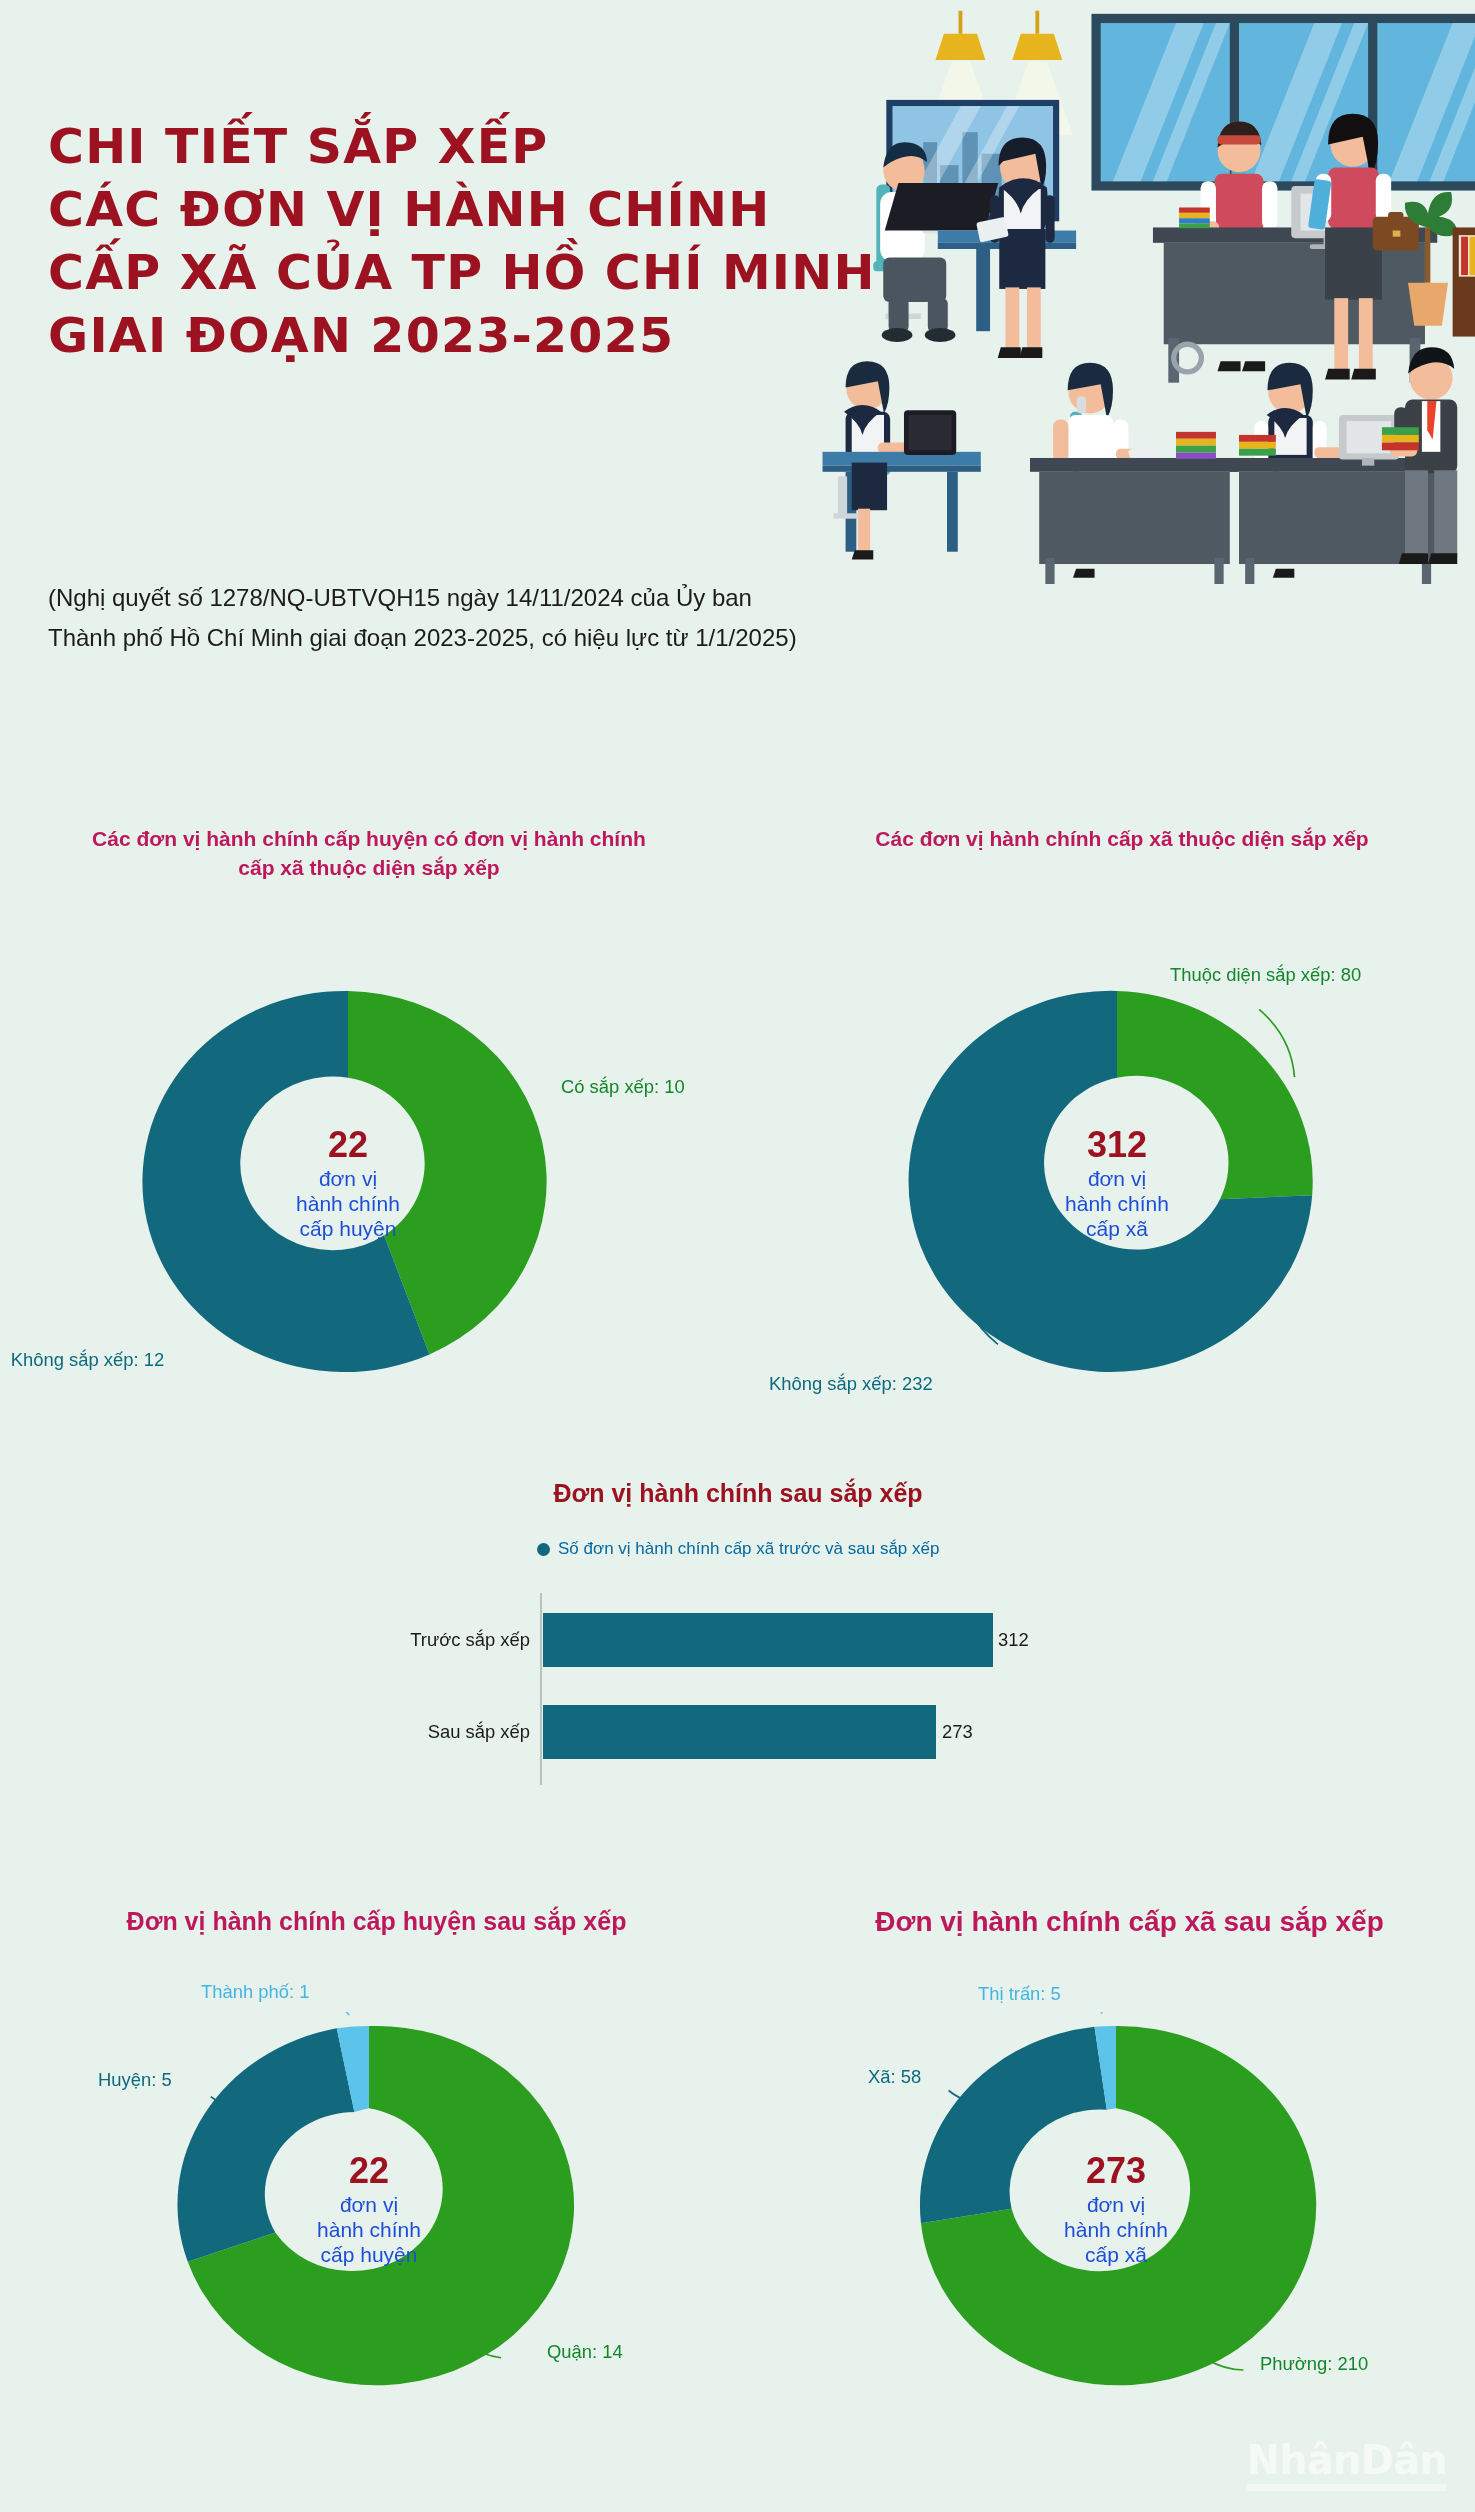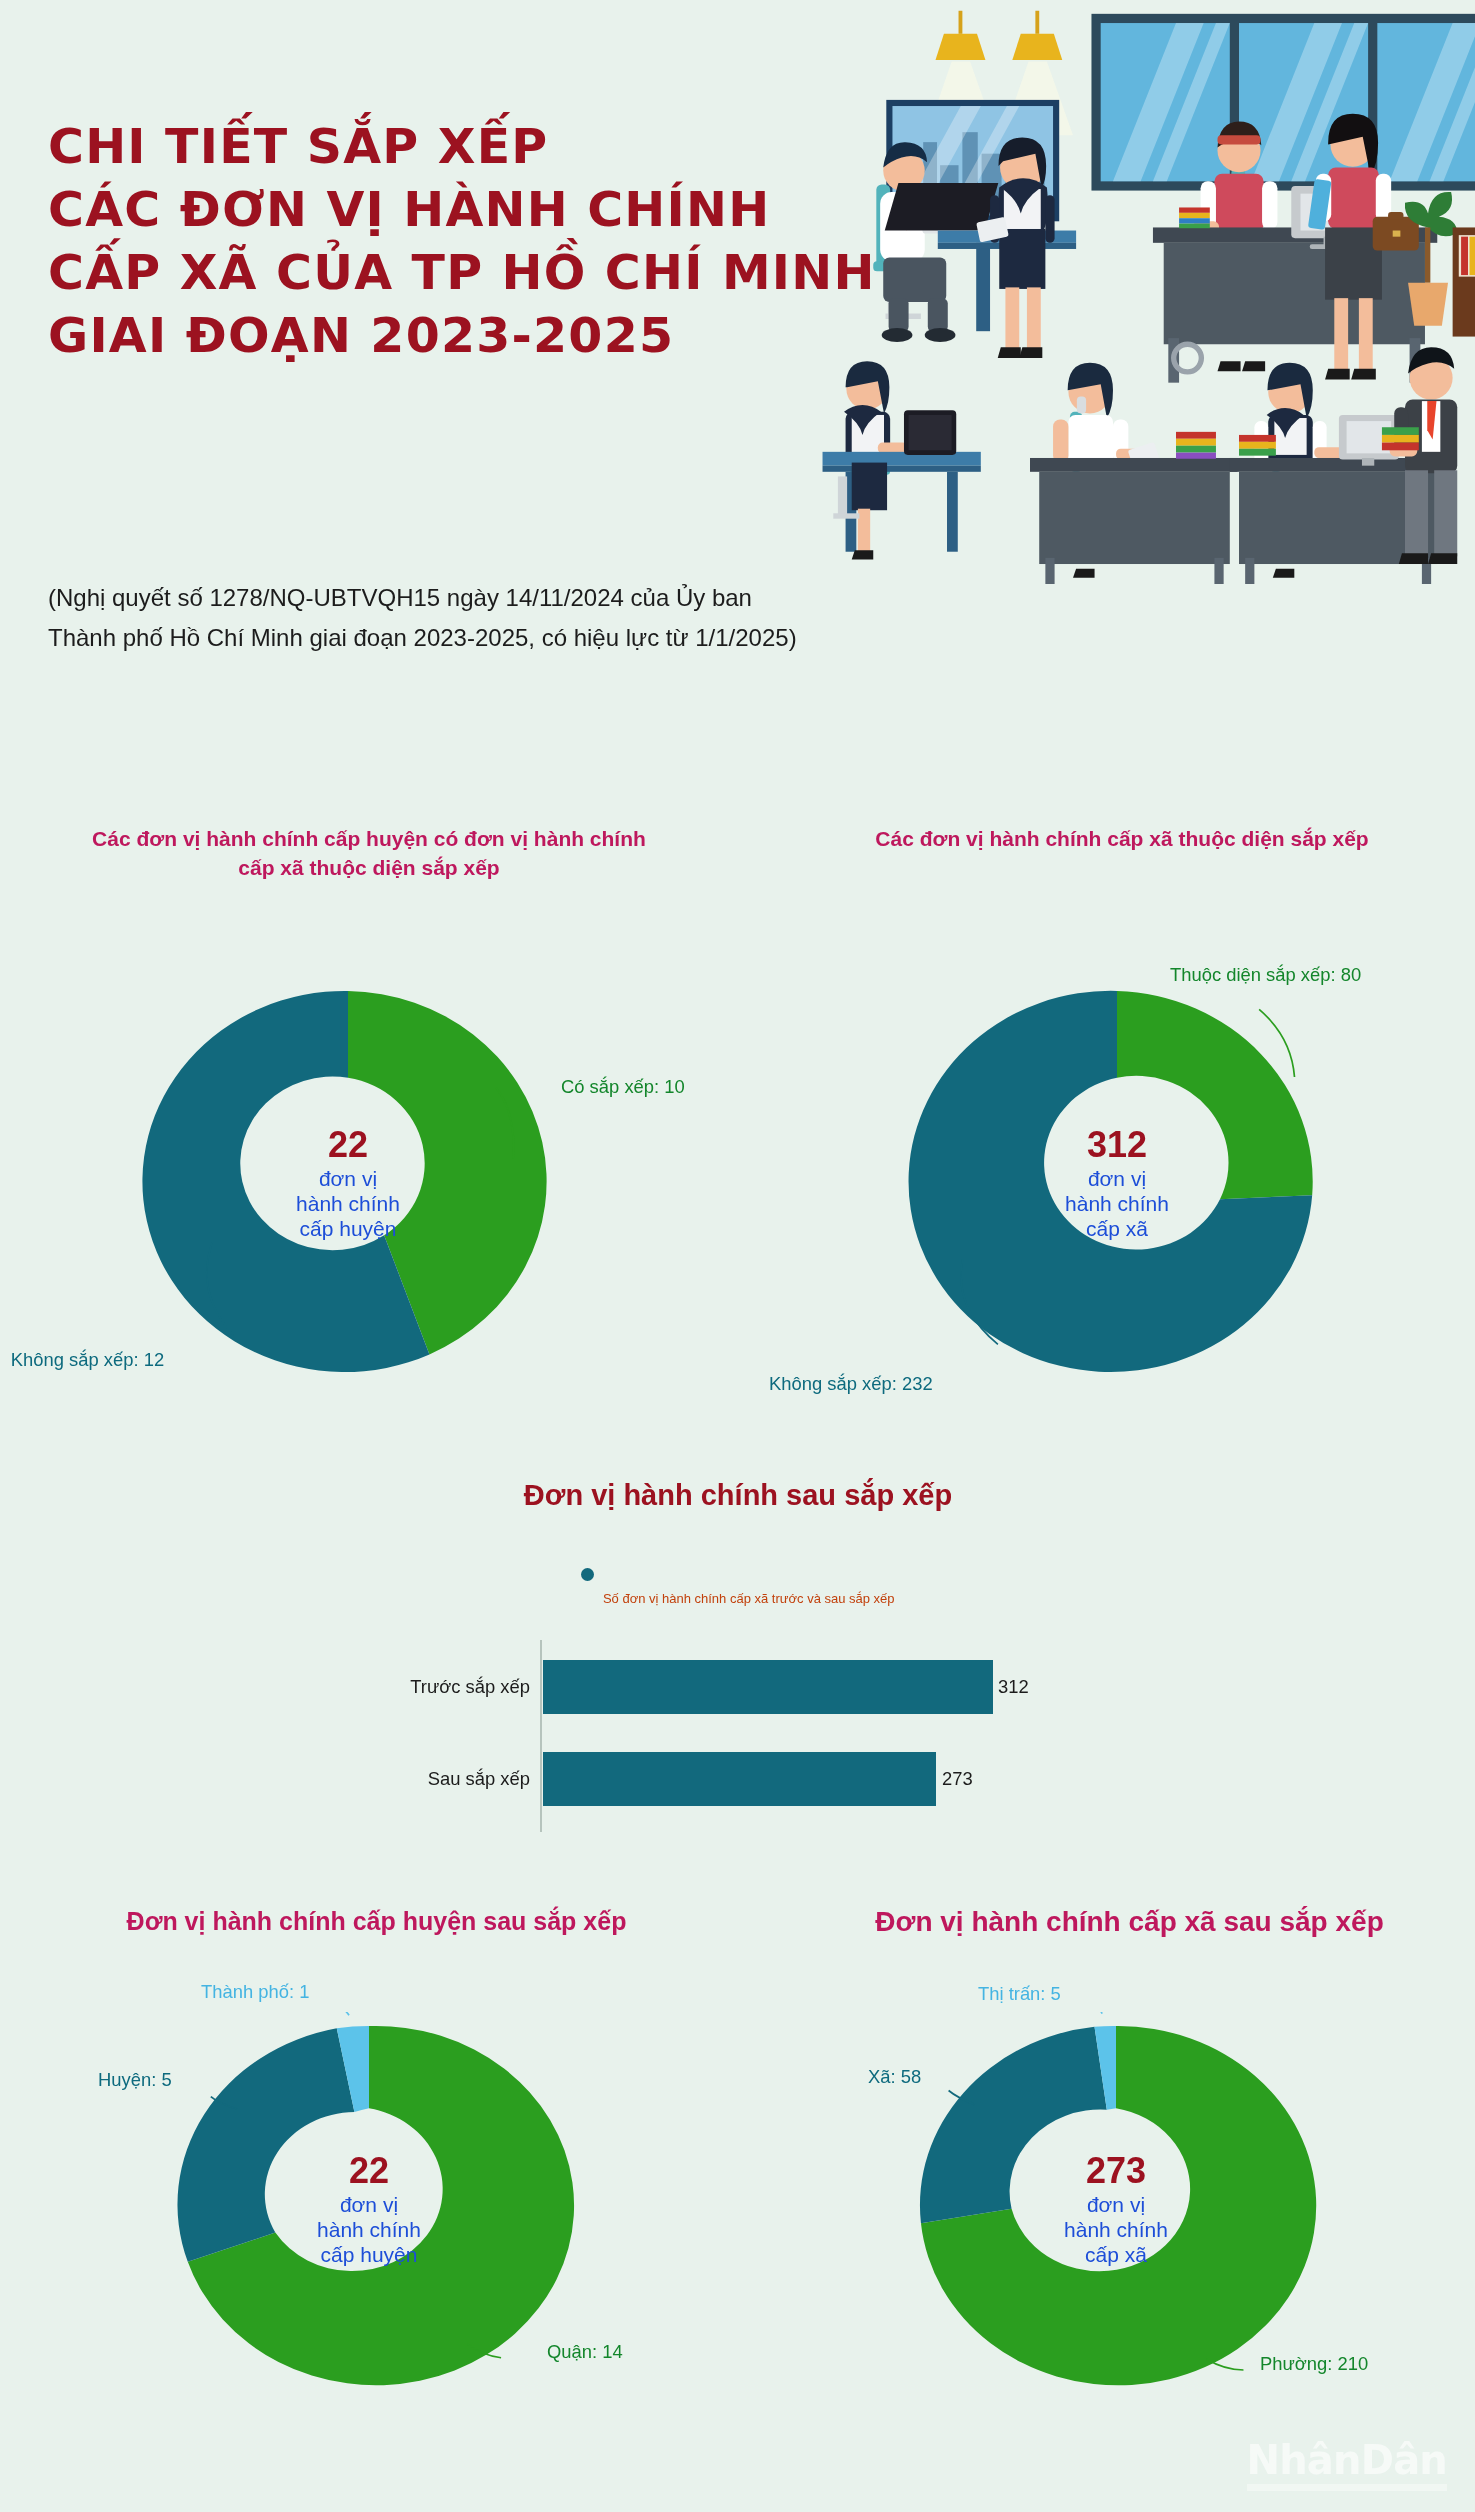--- a/index.html
+++ b/index.html
@@ -50,30 +50,30 @@
   .donut-big { color: #9c1220; font-weight: bold; font-size: 36px; line-height: 43px; }
   .donut-sub { color: #1d4ed8; font-size: 21px; line-height: 25px; }
 
   .dlabel { position: absolute; font-size: 18.4px; white-space: nowrap; }
   .dlabel.green { color: #13862b; }
   .dlabel.teal  { color: #0d6a7e; }
   .dlabel.lblue { color: #44b4e2; }
 
   
   .bar-section { position: absolute; left: 0; top: 1479px; width: 1476px; }
-  .bar-title { text-align: center; color: #9c1220; font-weight: bold; font-size: 29px; }
+  .bar-title { text-align: center; color: #9c1220; font-weight: bold; font-size: 25px; }
   .bar-legend {
     display: flex; align-items: center; justify-content: center;
     gap: 8.5px; margin-top: 31px;
   }
   .bar-legend .dot {
     width: 13px; height: 13px; border-radius: 50%; background: #12697d;
     display: inline-block;
   }
-  .bar-legend .lbl { font-size: 13px; color: #c2410c; margin-top: 48px; }
+  .bar-legend .lbl { font-size: 17px; color: #0369a1; }
 
   .bar-plot { position: relative; margin: 34px auto 0; width: 792px; height: 192px; }
   .bar-axis { position: absolute; left: 198px; top: 0; width: 2.3px; height: 192px; background: #b6c4bd; }
   .bar-row { position: absolute; left: 0; width: 792px; height: 66px; }
   .bar-row .cat {
     position: absolute; left: 0; top: 0; width: 188px; height: 66px;
     display: flex; align-items: center; justify-content: flex-end;
     font-size: 18.4px; color: #1c1c1c;
   }
   .bar-row .bar { position: absolute; left: 201px; top: 6.1px; height: 54px; background: #12697d; }

